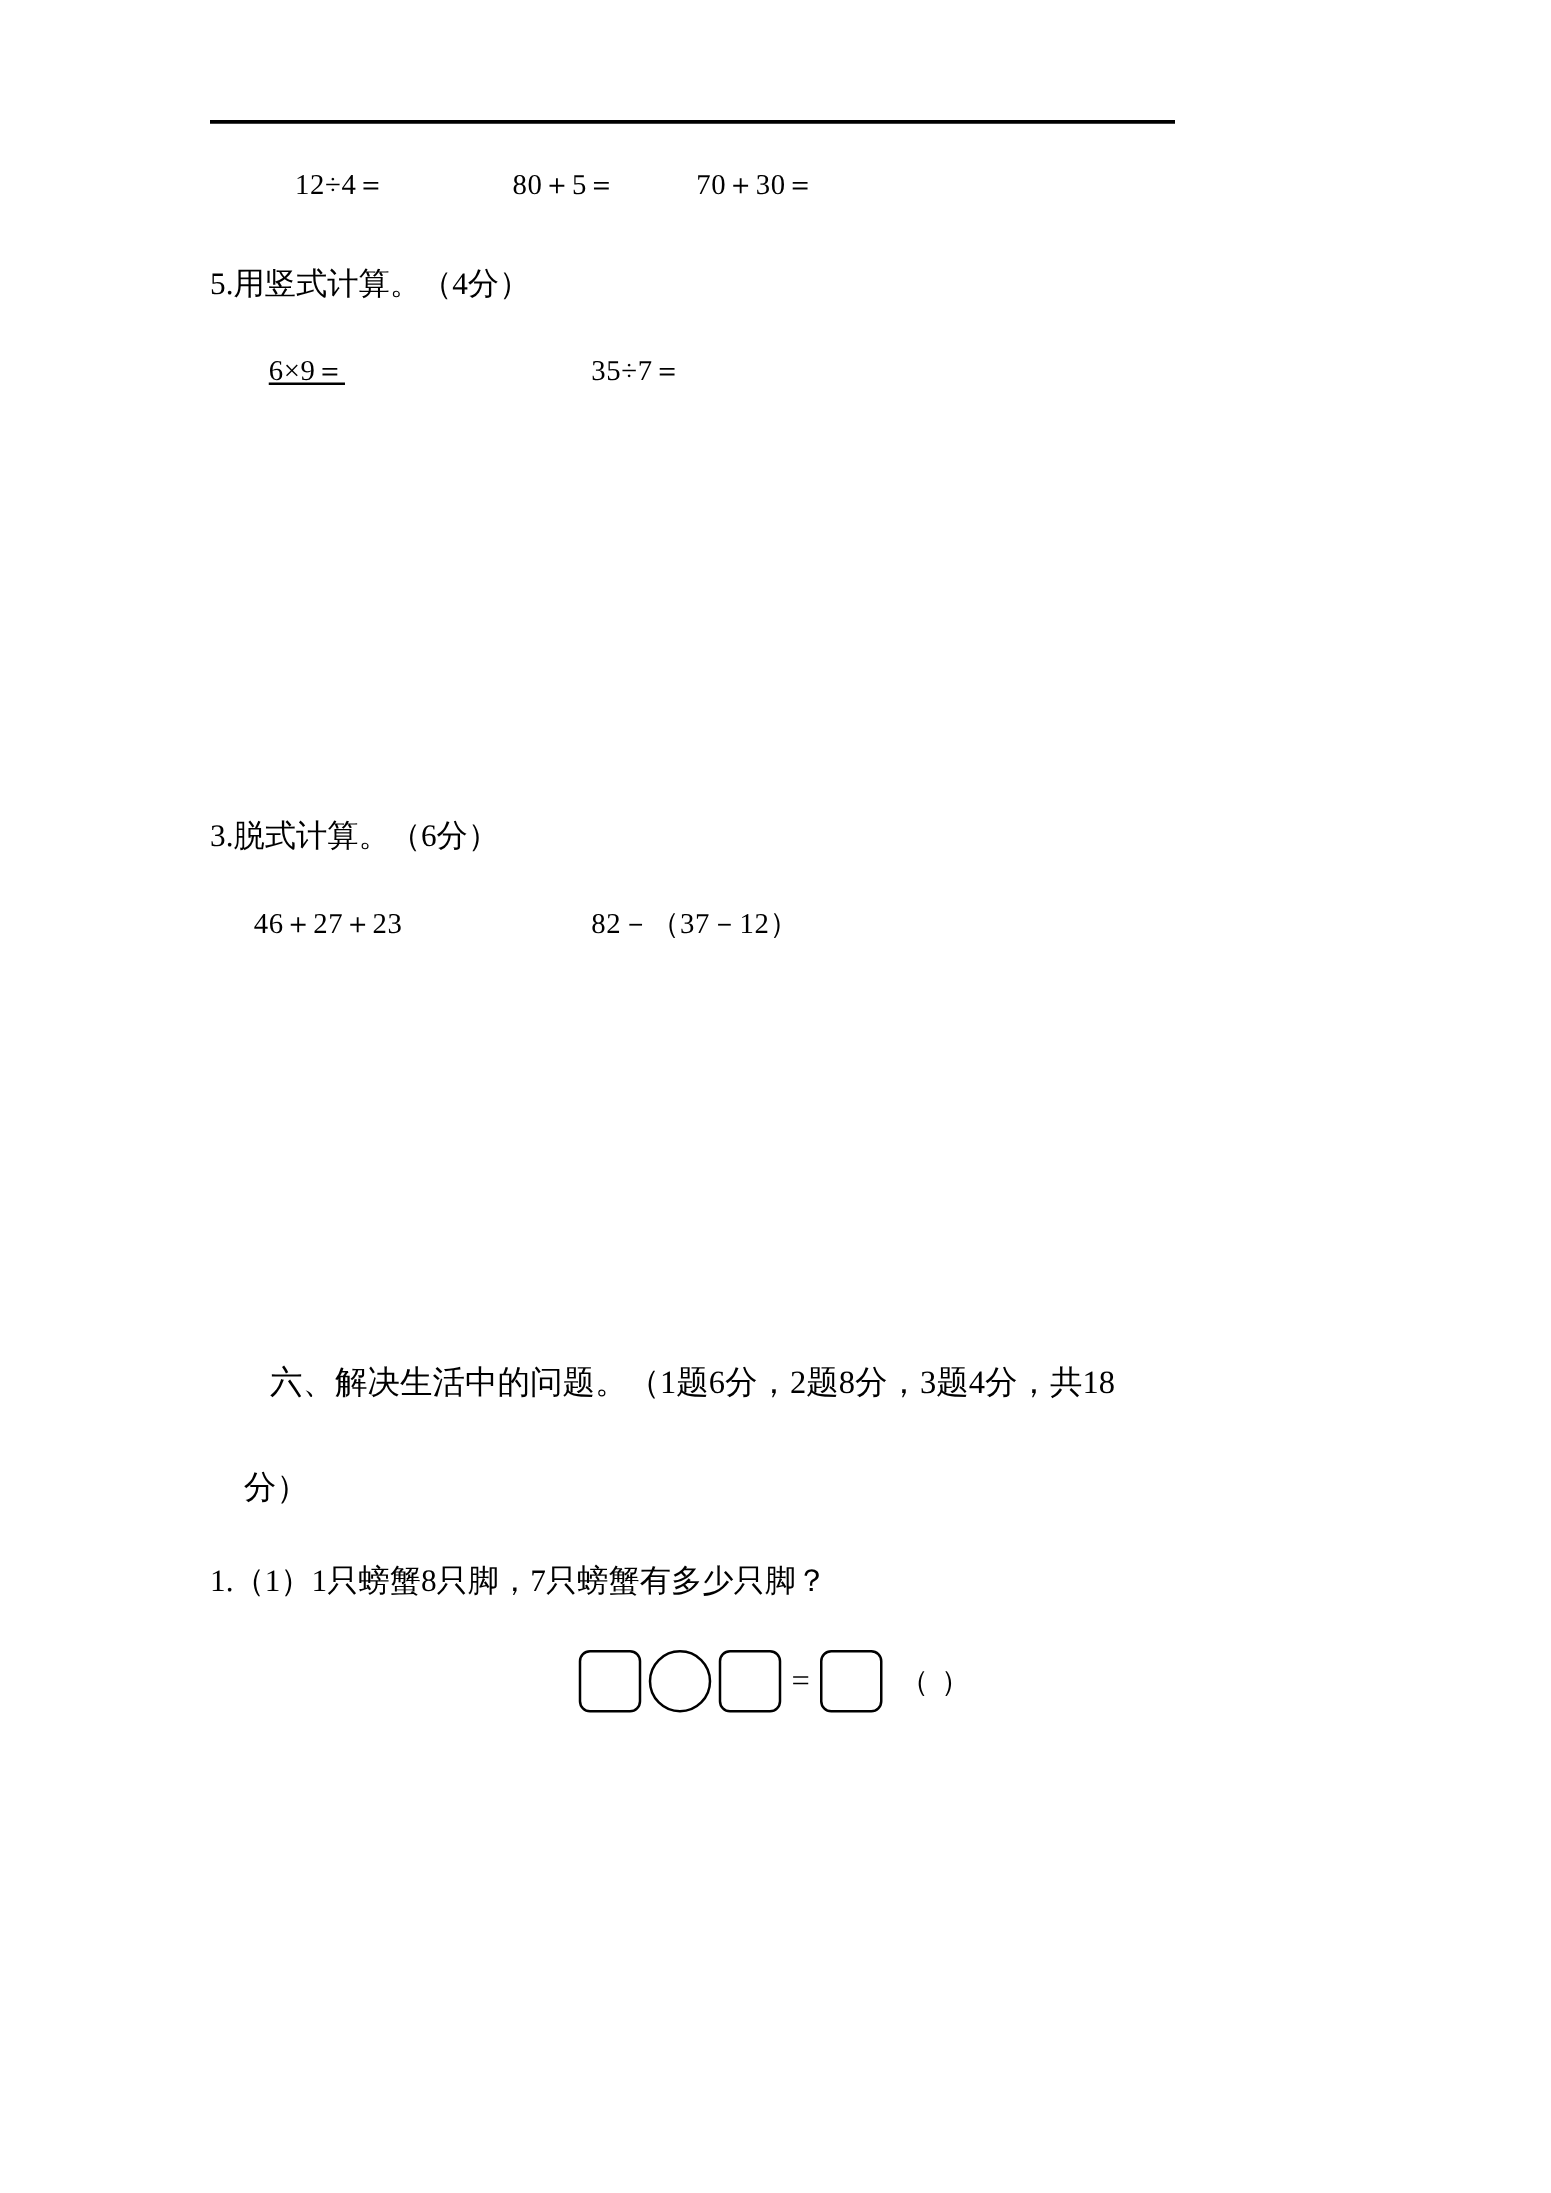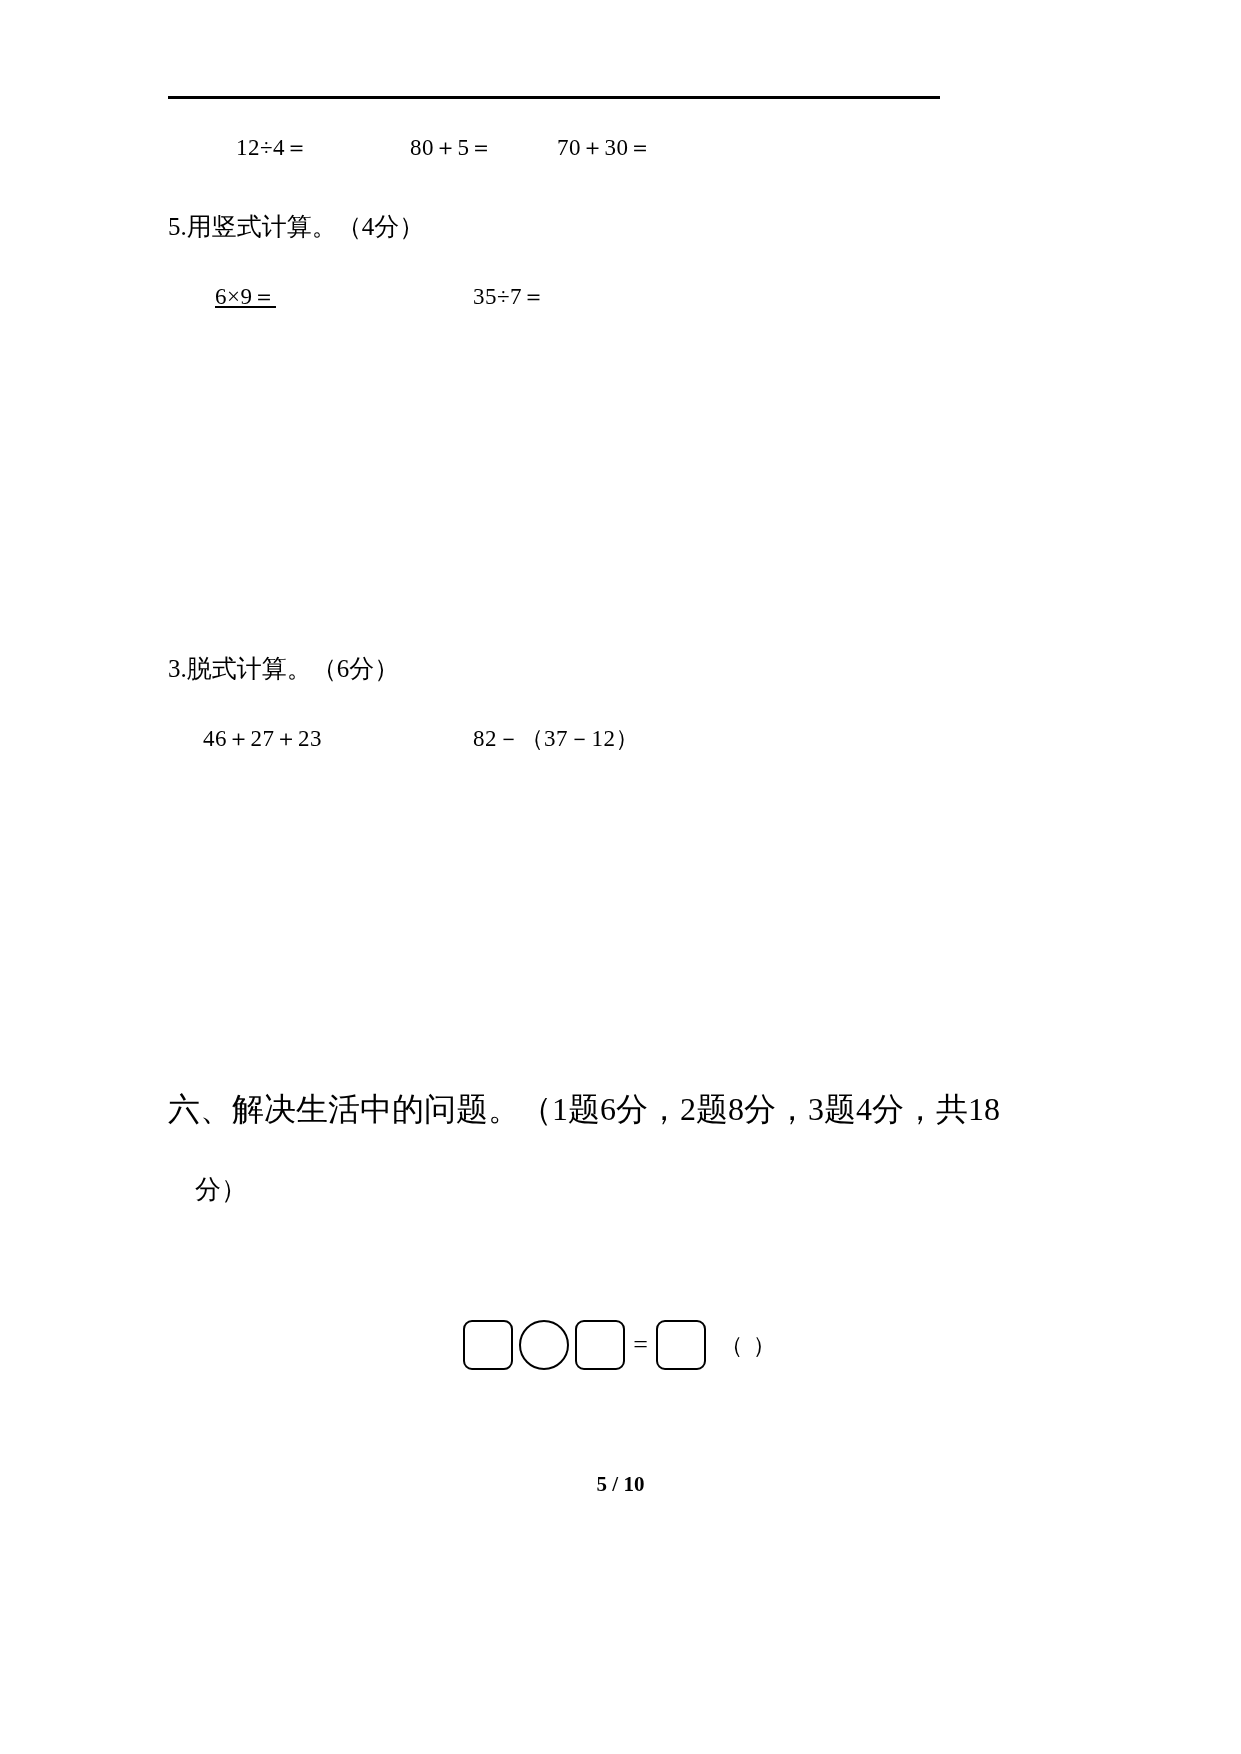--- a/index.html
+++ b/index.html
@@ -36,22 +36,23 @@
     white-space: nowrap;
   }
   .q-head {
     position: absolute;
     font-size: 25px;
     font-family: "Liberation Serif", serif;
     white-space: nowrap;
   }
   .section-head {
     position: absolute;
-    font-size: 32px;
+    font-size: 26px;
     white-space: nowrap;
+    margin-left: 48px;
   }
   .section-head2 {
     position: absolute;
     font-size: 26px;
     white-space: nowrap;
   }
   .q-text {
     position: absolute;
     font-size: 25px;
     white-space: nowrap;
@@ -124,25 +125,25 @@
   <div class="row-exprs" style="left:215px; top:281px;text-decoration:underline;">6×9＝</div>
   <div class="row-exprs" style="left:473px; top:281px;">35÷7＝</div>
 
   <div class="q-head" style="left:168px; top:652px;">3.脱式计算。（6分）</div>
   <div class="row-exprs" style="left:203px; top:723px;">46＋27＋23</div>
   <div class="row-exprs" style="left:473px; top:723px;text-align:right;">82－（37－12）</div>
 
   <div class="section-head" style="left:168px; top:1088px;">六、解决生活中的问题。（1题6分，2题8分，3题4分，共18</div>
   <div class="section-head2" style="left:195px; top:1172px;">分）</div>
 
+  <div class="q-text" style="left:168px; top:1248px;">1.（1）1只螃蟹8只脚，7只螃蟹有多少只脚？</div>
 
   <div class="answer-row">
     <span class="box-sq"></span>
     <span class="box-circle"></span>
     <span class="box-sq"></span>
     <span class="eq-sign">=</span>
     <span class="box-sq"></span>
     <span class="paren-blank">（      ）</span>
   </div>
 
-  <div class="footer">5 / 10</div>
 
 </div>
 
 </body></html>

